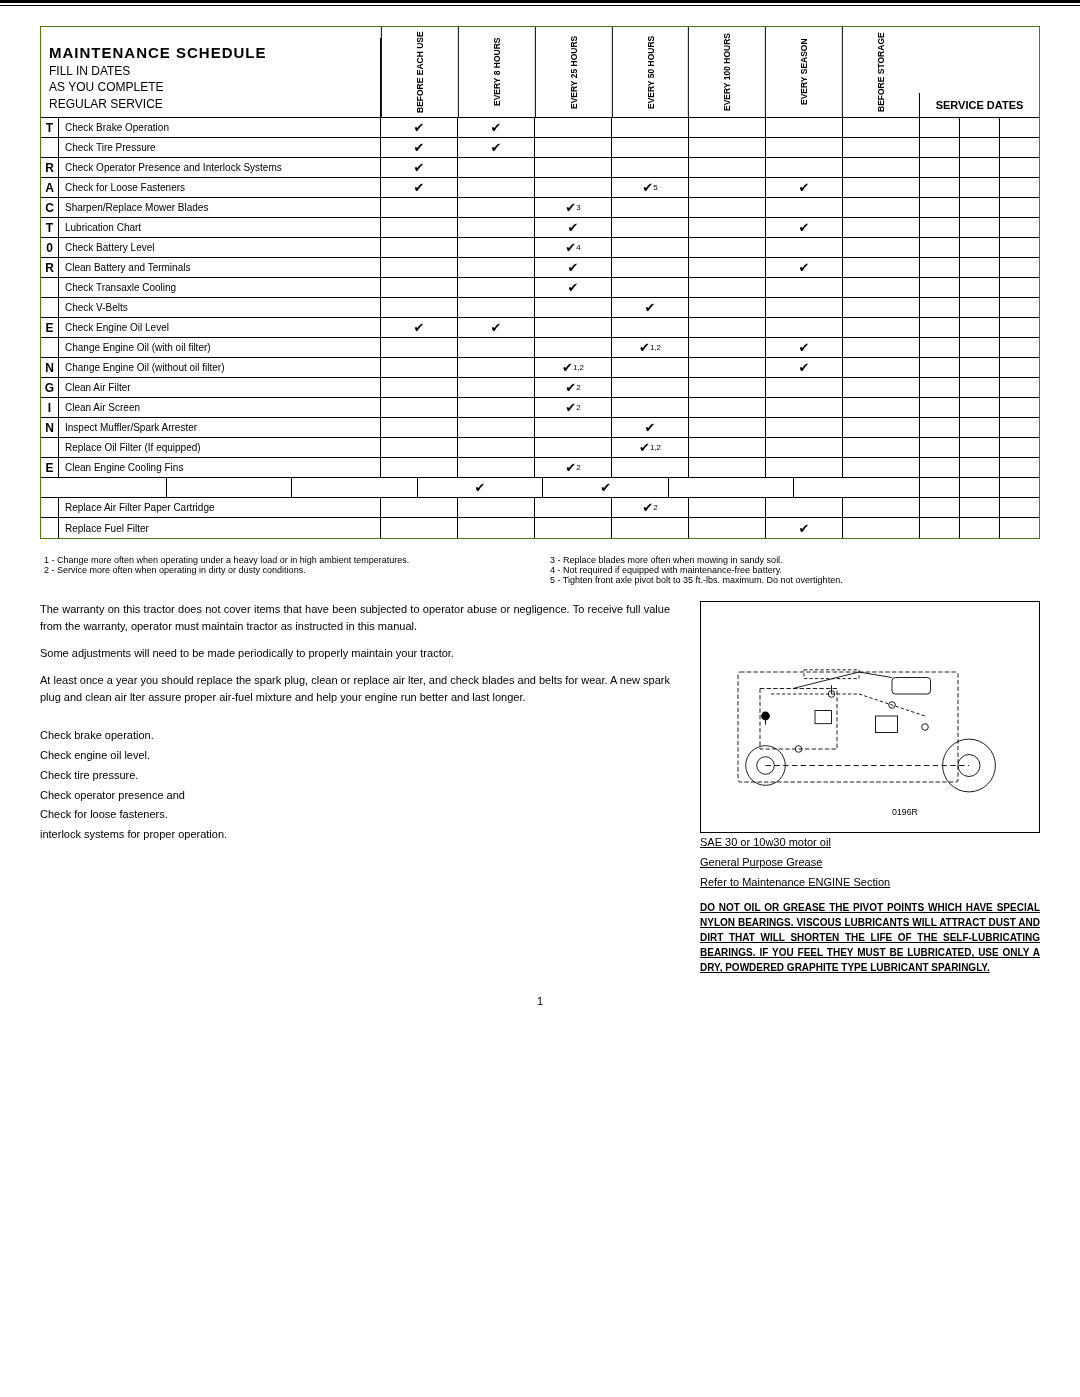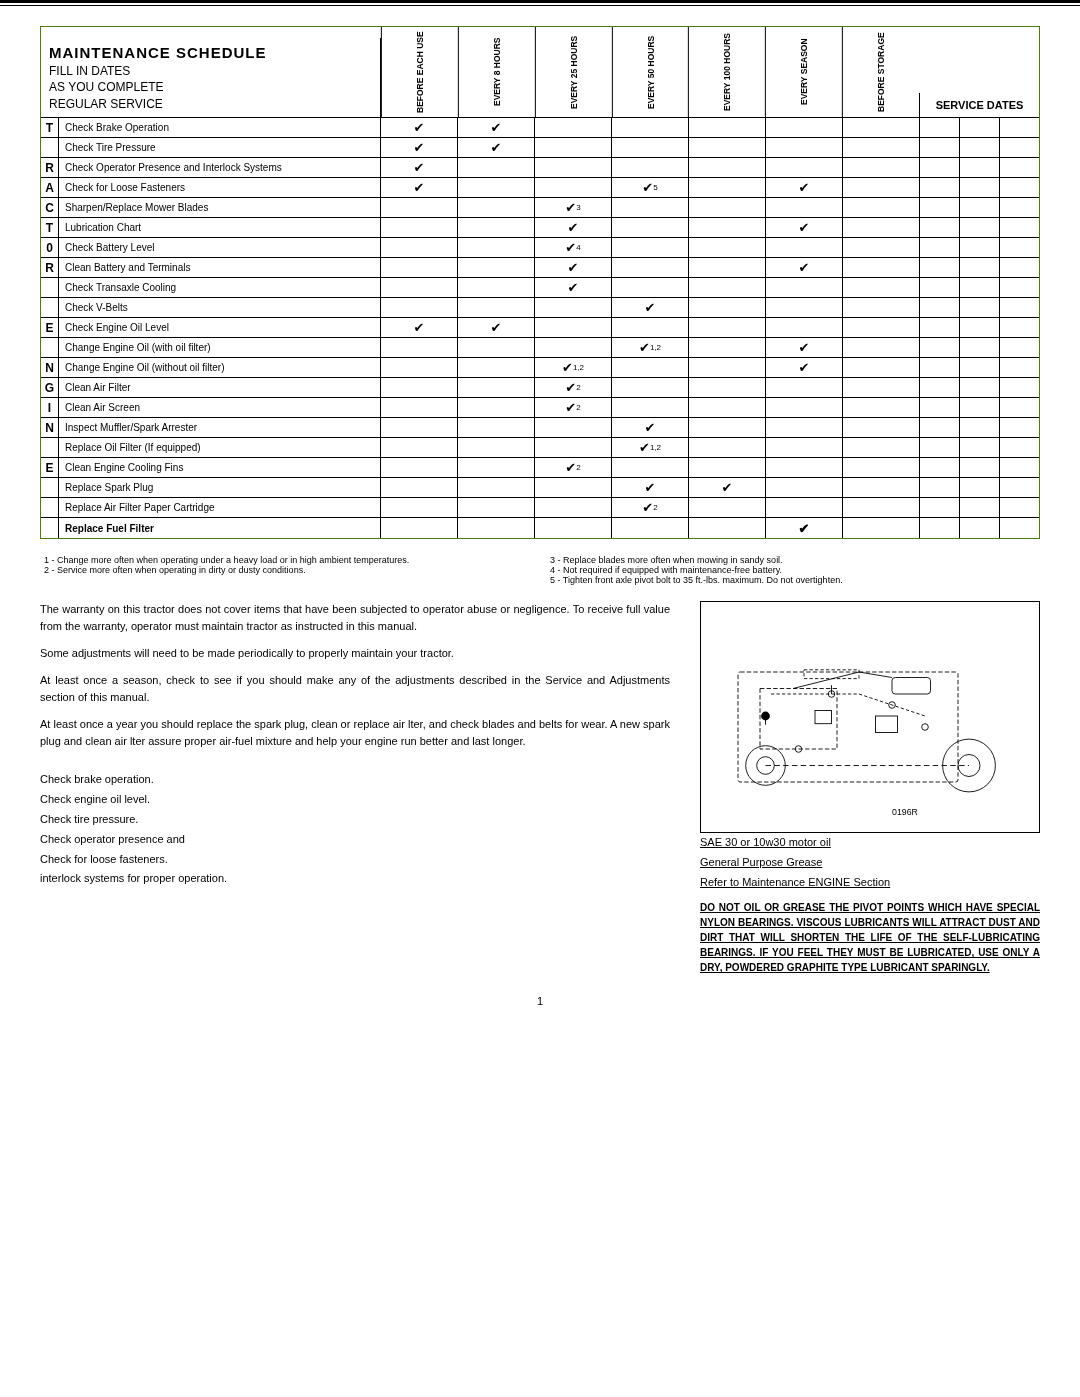--- a/index.html
+++ b/index.html
@@ -94,21 +94,20 @@
     }
 
     .table-row {
       display: flex;
       border-bottom: 1px solid #000;
       min-height: 20px;
     }
 
     .table-row:last-child {
       border-bottom: none;
-      font-weight: bold;
     }
 
     .row-label-area {
       width: 340px;
       flex-shrink: 0;
       display: flex;
       border-right: 1px solid #000;
     }
 
     .row-section-letter {
@@ -605,24 +604,20 @@
             <div class="row-cell"></div>
             <div class="row-cell"></div>
           </div>
           <div style="display: flex; width: 120px; flex-shrink: 0;">
             <div style="flex: 1 1 0%; border-left: 1px solid rgb(0, 0, 0);"></div>
             <div style="flex: 1 1 0%; border-left: 1px solid rgb(0, 0, 0);"></div>
             <div style="flex: 1 1 0%; border-left: 1px solid rgb(0, 0, 0);"></div>
           </div>
         </div>
         <div class="table-row">
-          <div class="row-label-area">
-            <div class="row-section-letter"></div>
-            <div class="row-label">Replace Spark Plug</div>
-          </div>
           <div class="row-cells">
             <div class="row-cell"></div>
             <div class="row-cell"></div>
             <div class="row-cell"></div>
             <div class="row-cell">✔</div>
             <div class="row-cell">✔</div>
             <div class="row-cell"></div>
             <div class="row-cell"></div>
           </div>
           <div style="display: flex; width: 120px; flex-shrink: 0;">
@@ -686,21 +681,20 @@
         <p>5 - Tighten front axle pivot bolt to 35 ft.-lbs. maximum. Do not overtighten.</p>
       </div>
     </div>
 
   <div class="bottom-content">
 
     <div class="bottom-left">
       <div id="warranty-container">
           <p class="warranty-text">The warranty on this tractor does not cover items that have been subjected to operator abuse or negligence. To receive full value from the warranty, operator must maintain tractor as instructed in this manual.</p>
           <p class="warranty-text">Some adjustments will need to be made periodically to properly maintain your tractor.</p>
-          <p class="warranty-text">At least once a season, check to see if you should make any of the adjustments described in the Service and Adjustments section of this manual.</p>
           <p class="warranty-text">At least once a year you should replace the spark plug, clean or replace air   lter, and check blades and belts for wear.  A new spark plug and clean air   lter assure proper air-fuel mixture and help your engine run better and last longer.</p>
         </div>
       <div class="checklist" id="checklist-container">
           <p style="font-size: 11px; line-height: 1.8;">Check brake operation.</p>
           <p style="font-size: 11px; line-height: 1.8;">Check engine oil level.</p>
           <p style="font-size: 11px; line-height: 1.8;">Check tire pressure.</p>
           <p style="font-size: 11px; line-height: 1.8;">Check operator presence and</p>
           <p style="font-size: 11px; line-height: 1.8;">Check for loose fasteners.</p>
           <p style="font-size: 11px; line-height: 1.8;">interlock systems for proper operation.</p>
         </div>

